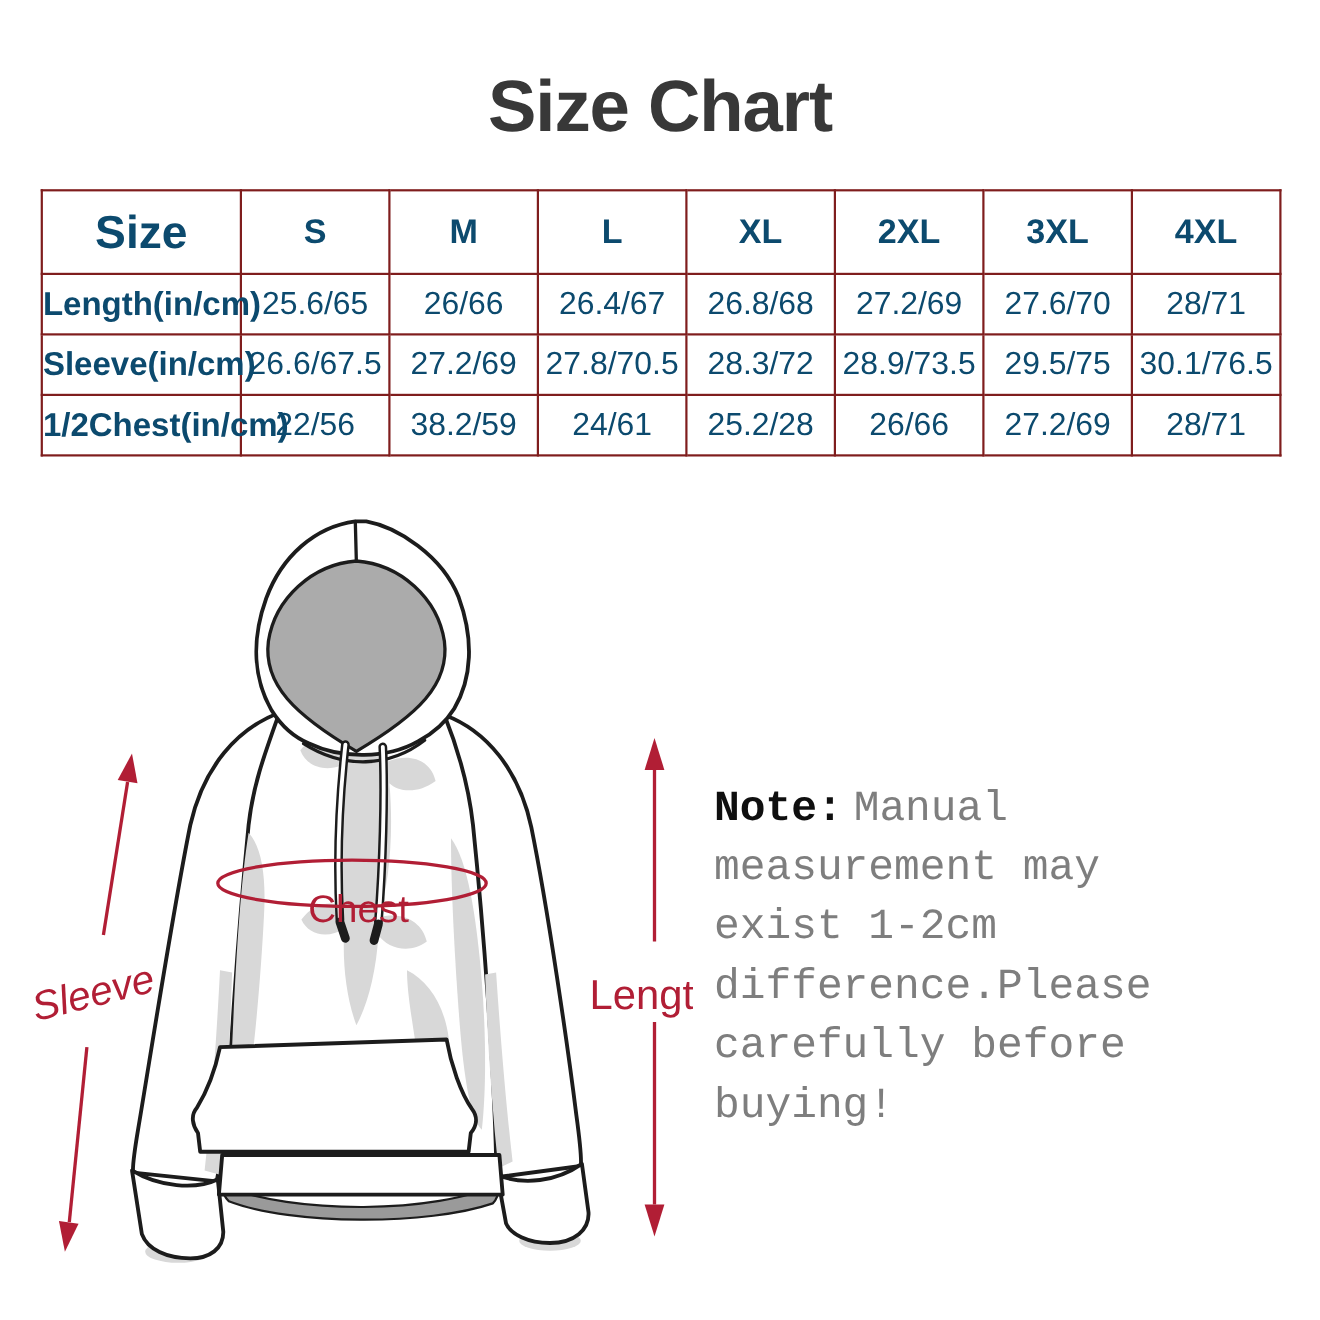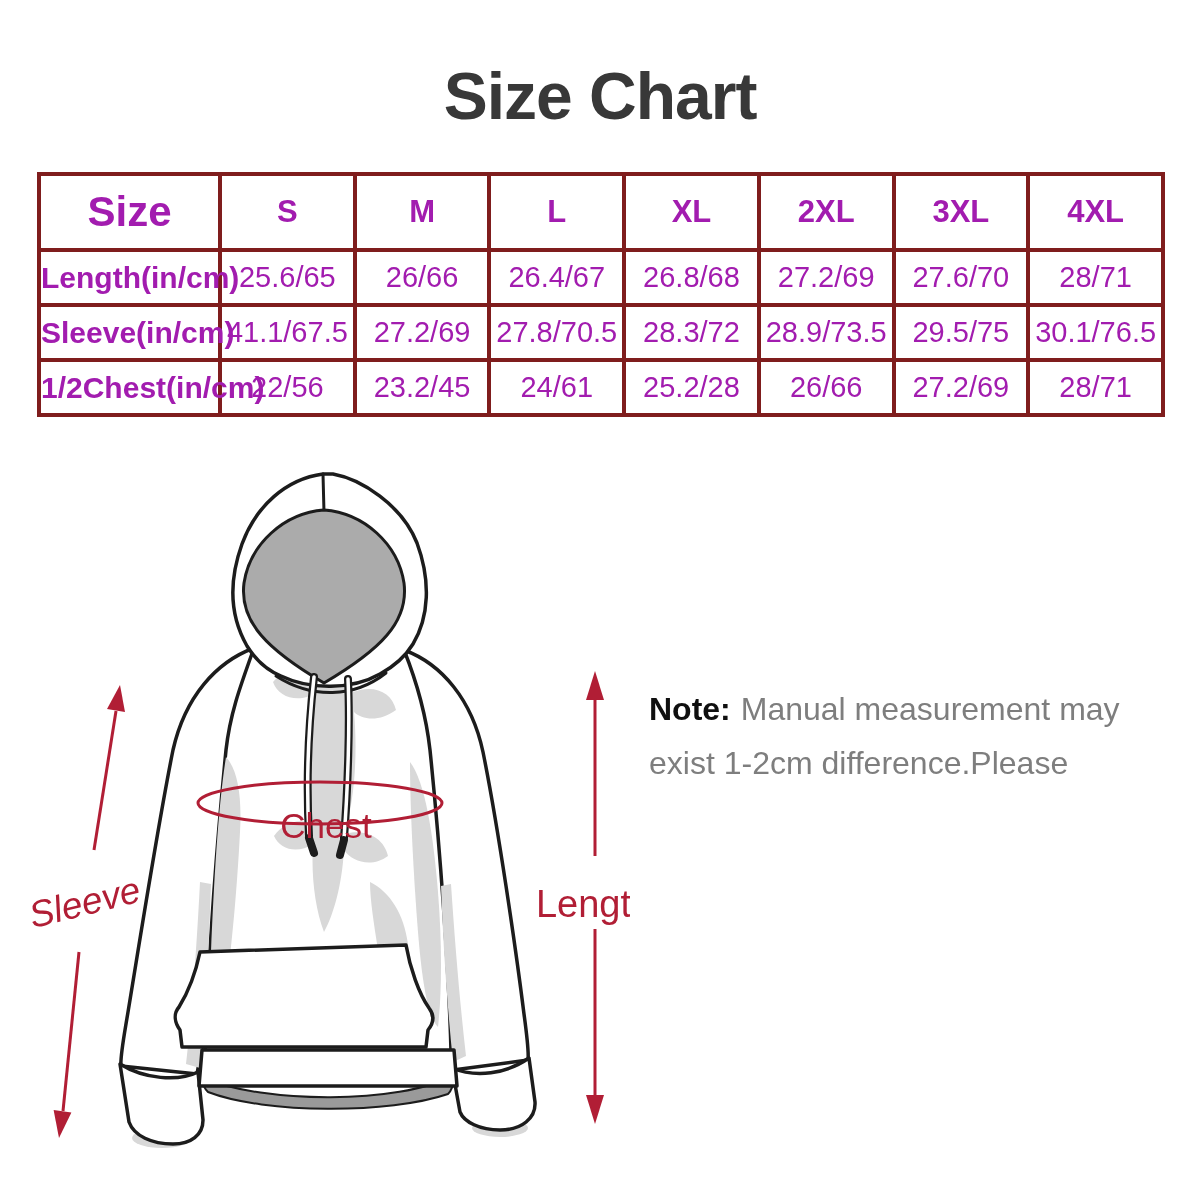--- a/index.html
+++ b/index.html
@@ -12,22 +12,22 @@
     position:absolute;top:58px;left:0;width:100%;text-align:center;
     font-size:66px;font-weight:bold;color:#383838;letter-spacing:-1px;margin:0;
   }
   
   table.size-table{
     position:absolute;left:37px;top:172px;width:1128px;
     border-collapse:collapse;table-layout:fixed;background:#fff;
   }
   table.size-table col.c0{width:181px;}
   table.size-table th,table.size-table td{
-    border:4px solid #7f1d1d;text-align:center;vertical-align:middle;
-    color:#a21caf;padding:0;
+    border:2px solid #7f1d1d;text-align:center;vertical-align:middle;
+    color:#0c4a6e;padding:0;
   }
   table.size-table thead tr{height:76px;}
   table.size-table tbody tr{height:55px;}
   th.size-head{font-size:42px;font-weight:bold;}
   th.col-head{font-size:31px;font-weight:bold;}
   th.row-head{font-size:30px;font-weight:bold;}
   td.val{font-size:29px;font-weight:normal;margin-top:42px;}
   
   svg.hoodie{position:absolute;left:30px;top:452px;width:600px;height:715px;}
   .outline{fill:#ffffff;stroke:var(--outline,#1c1c1c);stroke-width:3.5;stroke-linejoin:round;}
@@ -36,22 +36,22 @@
   .shade{fill:var(--shade,#d8d8d8);stroke:none;}
   .hem-shadow{fill:#9a9a9a;stroke:var(--outline,#1c1c1c);stroke-width:2;}
   .string-outer{fill:none;stroke:var(--outline,#1c1c1c);stroke-width:8;stroke-linecap:round;}
   .string-inner{fill:none;stroke:#ffffff;stroke-width:3.5;stroke-linecap:round;}
   .aglet{fill:none;stroke:var(--outline,#1c1c1c);stroke-width:8;stroke-linecap:round;}
   .red-line{fill:none;stroke:var(--accent,#b11e35);stroke-width:3;}
   .red-head{fill:var(--accent,#b11e35);stroke:none;}
   .red-text{fill:var(--accent,#b11e35);font-family:"Liberation Sans","DejaVu Sans",sans-serif;}
   
   .note{
-    position:absolute;left:649px;top:682px;width:548px;
-    font-size:32px;line-height:54px;color:#7e7e7e;
+    position:absolute;left:649px;top:708px;width:548px;
+    font-size:39px;line-height:54px;color:#7e7e7e;font-family:Liberation Mono, monospace;
   }
   .note-line{display:block;}
   .note-label{font-weight:bold;color:#0f0f0f;}
   .note-rest{margin-left:10px;}
 </style>
 </head>
 <body>
 
 <div class="canvas">
 
@@ -86,32 +86,32 @@
         <td class="val">25.6/65</td>
         <td class="val">26/66</td>
         <td class="val">26.4/67</td>
         <td class="val">26.8/68</td>
         <td class="val">27.2/69</td>
         <td class="val">27.6/70</td>
         <td class="val">28/71</td>
       </tr>
       <tr>
         <th class="row-head">Sleeve(in/cm)</th>
-        <td class="val">41.1/67.5</td>
+        <td class="val">26.6/67.5</td>
         <td class="val">27.2/69</td>
         <td class="val">27.8/70.5</td>
         <td class="val">28.3/72</td>
         <td class="val">28.9/73.5</td>
         <td class="val">29.5/75</td>
         <td class="val">30.1/76.5</td>
       </tr>
       <tr>
         <th class="row-head">1/2Chest(in/cm)</th>
         <td class="val">22/56</td>
-        <td class="val">23.2/45</td>
+        <td class="val">38.2/59</td>
         <td class="val">24/61</td>
         <td class="val">25.2/28</td>
         <td class="val">26/66</td>
         <td class="val">27.2/69</td>
         <td class="val">28/71</td>
       </tr>
     </tbody>
   </table>
 
   <svg class="hoodie" viewBox="0 0 600 715" aria-hidden="true">
@@ -171,15 +171,16 @@
       <ellipse class="red-line" cx="290" cy="351" rx="122" ry="21" stroke-width="2.5"></ellipse>
       <text class="red-text" x="296" y="386" font-size="35" text-anchor="middle">Chest</text>
     </g>
   </svg>
 
   <div class="note">
     <span class="note-line">
       <b class="note-label">Note:</b><span class="note-rest">Manual measurement may</span>
     </span>
     <span class="note-line">exist 1-2cm difference.Please</span>
+    <span class="note-line">carefully before buying!</span>
   </div>
 
 </div>
 
 </body></html>

